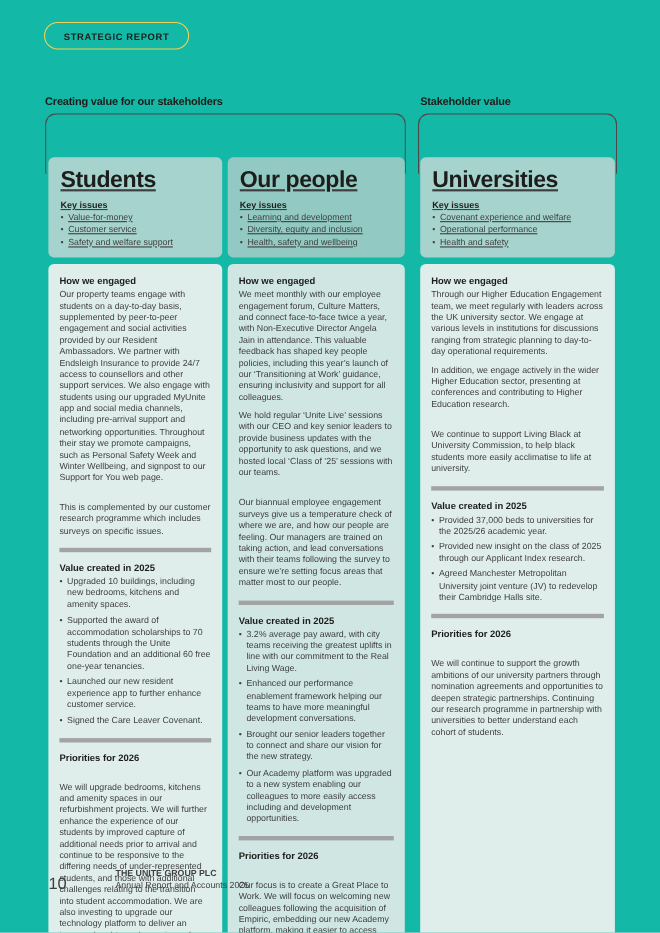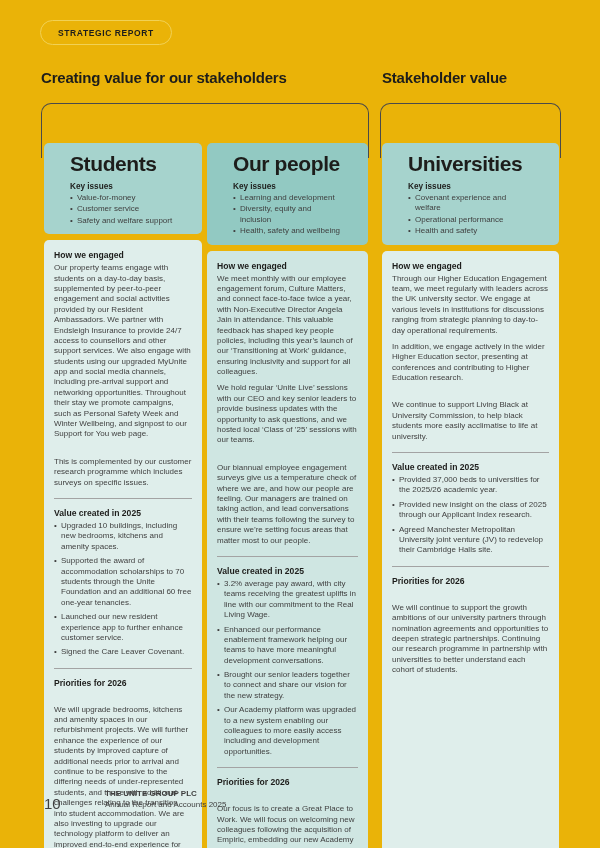--- a/index.html
+++ b/index.html
@@ -1,56 +1,56 @@
 <!DOCTYPE html>
 <html style="--accent_yellow: #f1d155; --ink: #1d1d1b; --body_text: #3f3f3f; --bracket: #4a4a4a; --header_teal: #a6d3cd; --header_teal_mid: #92c9c2; --body_teal: #dfeeeb; --body_teal_mid: #cfe6e2;"><head>
 <meta charset="utf-8">
 <style>
   :root{
     --accent_yellow:#f1d155; --ink:#1d1d1b; --body_text:#3f3f3f; --bracket:#4a4a4a;
     --header_teal:#a6d3cd; --header_teal_mid:#92c9c2; --body_teal:#dfeeeb; --body_teal_mid:#cfe6e2;
   }
   html,body{margin:0;padding:0;background:#e9e9e9;}
   .page{
-    position:relative; width:600px; height:848px; background:#eab308; overflow:hidden;
+    position:relative; width:600px; height:848px; background:#14b8a6; overflow:hidden;
     font-family:"Liberation Sans","DejaVu Sans",sans-serif; color:var(--body_text);
     margin:0 auto;
   }
   .badge{
     position:absolute; left:40px; top:20px; height:25px; box-sizing:border-box;
     display:inline-flex; align-items:center; padding:0 17px;
     border:1.5px solid var(--accent_yellow); border-radius:14px;
     font-size:8.5px; font-weight:bold; letter-spacing:.6px; color:var(--ink);
   }
-  .heading{position:absolute; top:59px; font-size:15px; font-weight:bold; color:var(--ink); letter-spacing:-.2px;}
+  .heading{position:absolute; top:80px; font-size:10px; font-weight:bold; color:var(--ink); letter-spacing:-.2px;}
   .heading.left{left:41px;} .heading.right{left:382px;}
   .bracket{
     position:absolute; top:103px; height:55px; box-sizing:border-box;
     border:1.5px solid var(--bracket); border-bottom:none; border-radius:10px 10px 0 0;
   }
   .bracket.left{left:41px; width:328px;}
   .bracket.right{left:380px; width:181px;}
   .columns{position:absolute; left:44px; top:143px; width:515px; min-height:620px; display:flex; align-items:stretch;}
   .col{display:flex; flex-direction:column; box-sizing:border-box;}
   .col.students{width:158px; margin-right:5px;}
   .col.people{width:161px; margin-right:14px;}
   .col.universities{width:177px;}
   .col-header{
-    background:var(--header_teal); border-radius:5px; padding:9px 26px 8px;
-    min-height:80px; box-sizing:border-box;
+    background:var(--header_teal); border-radius:5px; padding:9px 11px 8px;
+    min-height:80px; box-sizing:border-box;text-decoration:underline;
   }
   .col.mid .col-header{background:var(--header_teal_mid);}
   .col-title{font-size:21px; font-weight:bold; color:var(--ink); margin:0 0 6px; letter-spacing:-.4px;}
   .key-issues-label{font-size:8.2px; font-weight:bold; color:var(--ink); margin:0 0 2px;}
   .col-body{
     background:var(--body_teal); border-radius:5px; margin-top:6px; flex:1;
     padding:10px 10px 12px; box-sizing:border-box;
   }
   .col.mid .col-body{background:var(--body_teal_mid);}
-  .section + .section{border-top:1px solid #a3a3a3; margin-top:10px; padding-top:9px;}
+  .section + .section{border-top:4px solid #a3a3a3; margin-top:10px; padding-top:9px;}
   .section-heading{font-size:8.6px; font-weight:bold; color:var(--ink); margin:0 0 3px;}
   .para{font-size:8px; line-height:1.3; margin:0 0 6px; color:var(--body_text);}
   .para:last-child{margin-bottom:0;margin-top:17px;}
   .bullet{font-size:8px; line-height:1.3; position:relative; padding-left:7px; margin:0 0 4px; color:var(--body_text);}
   .bullet::before{content:"•"; position:absolute; left:0; top:0;}
   .bullet:last-child{margin-bottom:0;}
   .key-issue{margin:0 0 1px;}
   .footer-number{position:absolute; left:44px; top:795px; font-size:15px; color:#3f3f3f;}
   .footer-meta{position:absolute; left:105px; top:788px; font-size:8px; line-height:1.4; color:#3f3f3f;}
   .footer-company{font-weight:bold;}

